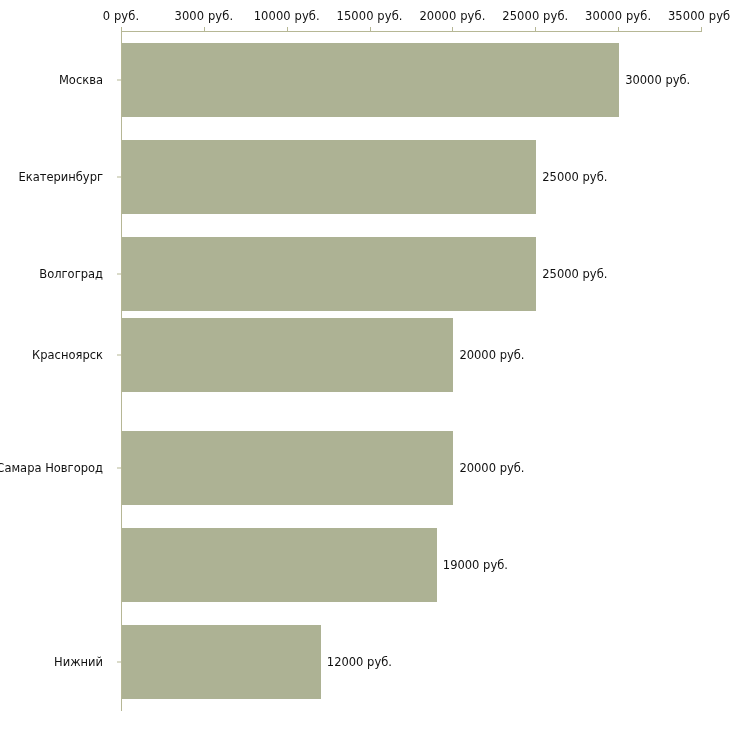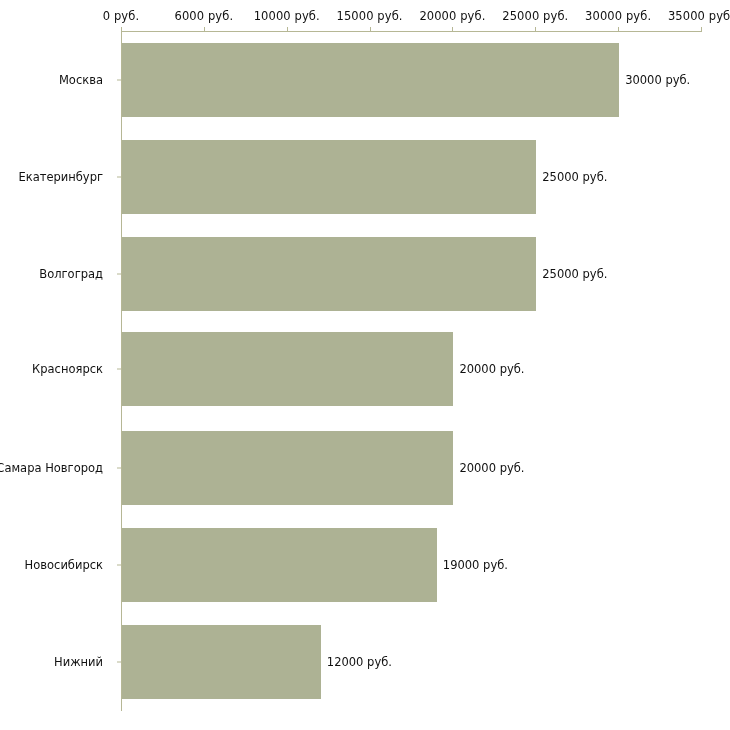--- a/index.html
+++ b/index.html
@@ -132,21 +132,21 @@
 <body>
 
 <div id="chart-root">
 
   <div id="value-axis">
       <div class="xtick" style="left: 121px;">
         <div class="xtick-label">0 руб.</div>
         <div class="xtick-mark"></div>
       </div>
       <div class="xtick" style="left: 203.857px;">
-        <div class="xtick-label">6000 руб.</div>
+        <div class="xtick-label">3000 руб.</div>
         <div class="xtick-mark"></div>
       </div>
       <div class="xtick" style="left: 286.714px;">
         <div class="xtick-label">10000 руб.</div>
         <div class="xtick-mark"></div>
       </div>
       <div class="xtick" style="left: 369.571px;">
         <div class="xtick-label">15000 руб.</div>
         <div class="xtick-mark"></div>
       </div>
@@ -188,41 +188,37 @@
         <div class="bar-value" style="left: 542.286px;">25000 руб.</div>
       </div>
       <div class="bar-row" style="top: 236.857px; height: 74px; text-decoration: underline;">
         <div class="cat-label-wrap">
           <div class="cat-label">Волгоград</div>
           <div class="cat-tick"></div>
         </div>
         <div class="bar" style="width: 414.286px; background: rgb(173, 178, 148);"></div>
         <div class="bar-value" style="left: 542.286px;">25000 руб.</div>
       </div>
-      <div class="bar-row" style="top: 332px; height: 74px; text-align: right;">
+      <div class="bar-row" style="top: 318px; height: 74px; text-align: right;">
         <div class="cat-label-wrap">
           <div class="cat-label">Красноярск</div>
           <div class="cat-tick"></div>
         </div>
         <div class="bar" style="width: 331.429px; background: rgb(173, 178, 148);"></div>
         <div class="bar-value" style="left: 459.429px;">20000 руб.</div>
       </div>
       <div class="bar-row" style="top: 431.143px; height: 74px;">
         <div class="cat-label-wrap">
           <div class="cat-label">Самара Новгород</div>
           <div class="cat-tick"></div>
         </div>
         <div class="bar" style="width: 331.429px; background: rgb(173, 178, 148);"></div>
         <div class="bar-value" style="left: 459.429px;">20000 руб.</div>
       </div>
       <div class="bar-row" style="top: 528.286px; height: 74px;">
-        <div class="cat-label-wrap">
-          <div class="cat-label">Новосибирск</div>
-          <div class="cat-tick"></div>
-        </div>
         <div class="bar" style="width: 314.857px; background: rgb(173, 178, 148);"></div>
         <div class="bar-value" style="left: 442.857px;">19000 руб.</div>
       </div>
       <div class="bar-row" style="top: 625.429px; height: 74px;">
         <div class="cat-label-wrap">
           <div class="cat-label">Нижний</div>
           <div class="cat-tick"></div>
         </div>
         <div class="bar" style="width: 198.857px; background: rgb(173, 178, 148);"></div>
         <div class="bar-value" style="left: 326.857px; text-align: right;">12000 руб.</div>

